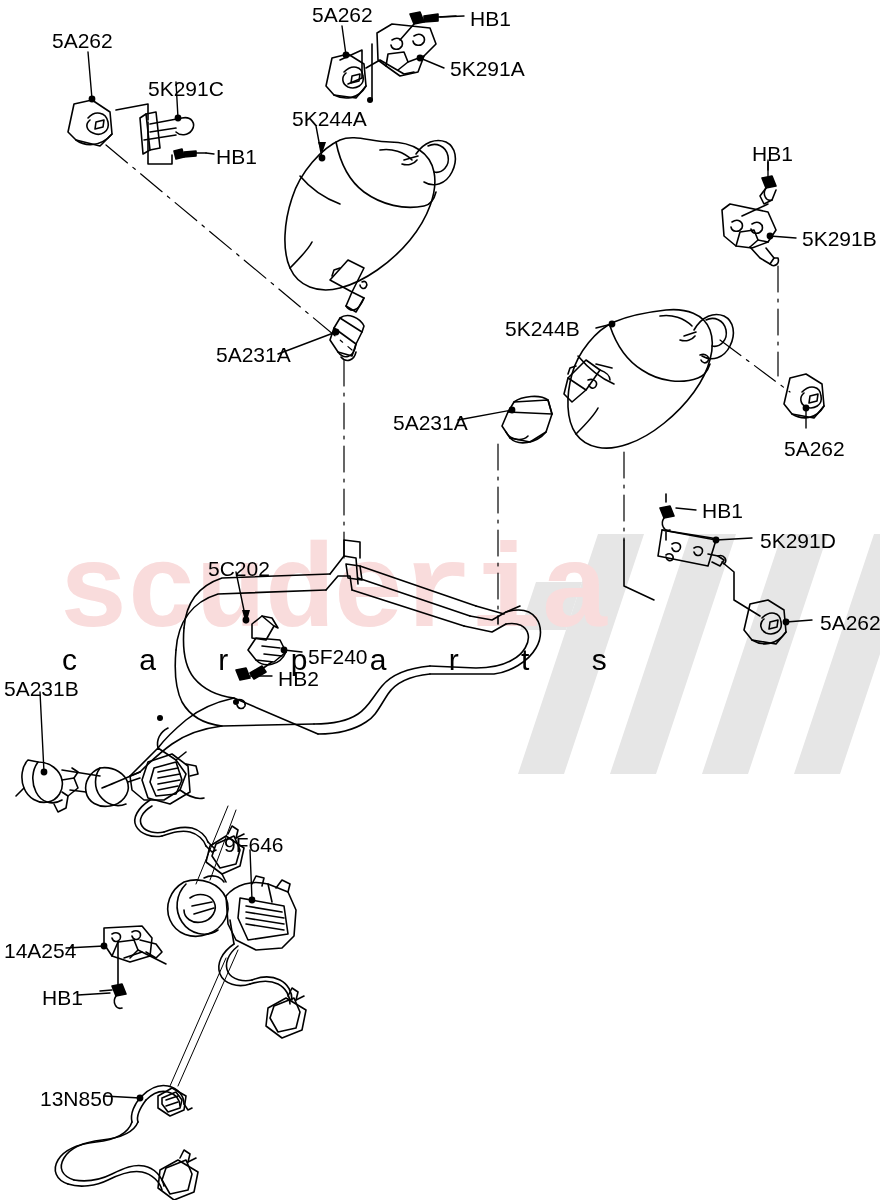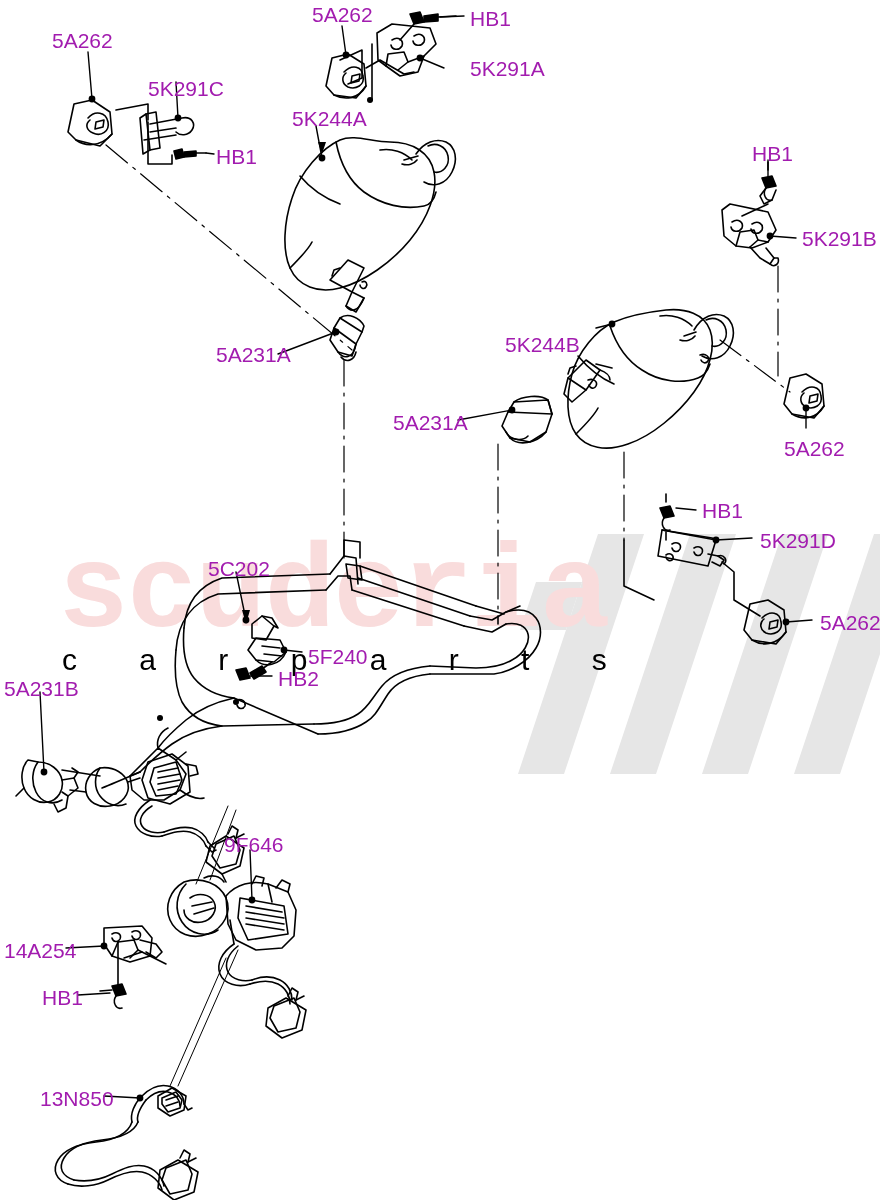--- a/index.html
+++ b/index.html
@@ -26,21 +26,21 @@
     left:62px;top:645px;
     font-size:30px;
     letter-spacing:27px;
     color:#000000;
     font-family:"Liberation Sans", sans-serif;
     user-select:none;
     line-height:1;
   }
   .lbl{
     position:absolute;
-    color:#a21caf;
+    color:#000000;
     font-size:21px;
     font-family:"Liberation Sans", sans-serif;
     white-space:nowrap;
     line-height:1;
     user-select:none;
   }
 </style>
 </head>
 <body>
 
@@ -512,26 +512,26 @@
       </g>
 
     </g>
   </svg>
 
   <div class="lbl" style="left:52px;top:30px">5A262</div>
   <div class="lbl" style="left:148px;top:78px">5K291C</div>
   <div class="lbl" style="left:216px;top:146px">HB1</div>
   <div class="lbl" style="left:312px;top:4px">5A262</div>
   <div class="lbl" style="left:470px;top:8px">HB1</div>
-  <div class="lbl" style="left:470px;top:58px">5K291A</div>
+  <div class="lbl" style="left:450px;top:58px">5K291A</div>
   <div class="lbl" style="left:292px;top:108px">5K244A</div>
   <div class="lbl" style="left:752px;top:143px">HB1</div>
   <div class="lbl" style="left:802px;top:228px">5K291B</div>
   <div class="lbl" style="left:216px;top:344px">5A231A</div>
-  <div class="lbl" style="left:505px;top:334px">5K244B</div>
+  <div class="lbl" style="left:505px;top:318px">5K244B</div>
   <div class="lbl" style="left:393px;top:412px">5A231A</div>
   <div class="lbl" style="left:784px;top:438px">5A262</div>
   <div class="lbl" style="left:702px;top:500px">HB1</div>
   <div class="lbl" style="left:760px;top:530px">5K291D</div>
   <div class="lbl" style="left:208px;top:558px">5C202</div>
   <div class="lbl" style="left:820px;top:612px">5A262</div>
   <div class="lbl" style="left:308px;top:646px">5F240</div>
   <div class="lbl" style="left:278px;top:668px">HB2</div>
   <div class="lbl" style="left:4px;top:678px">5A231B</div>
   <div class="lbl" style="left:224px;top:834px">9F646</div>

